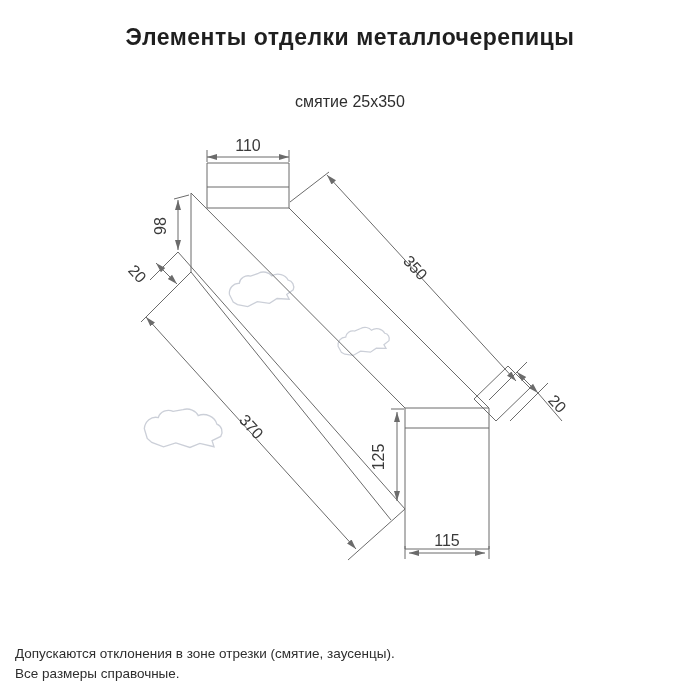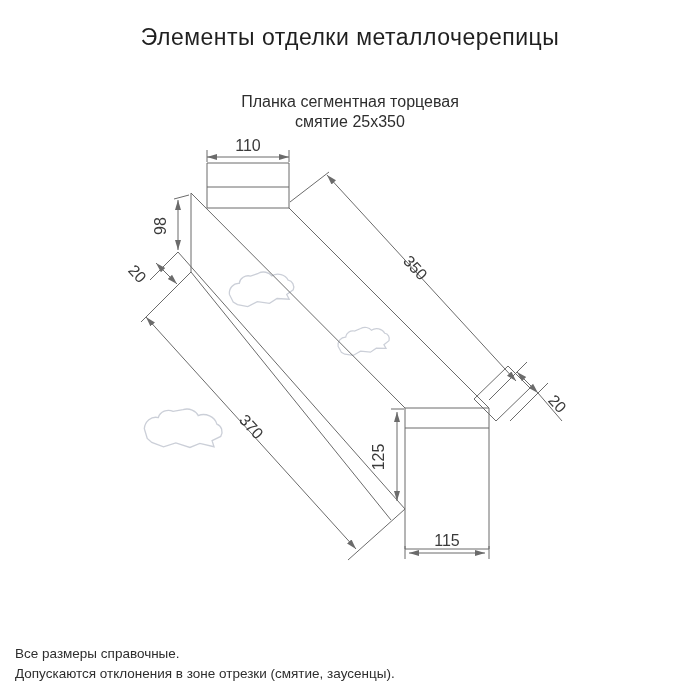--- a/index.html
+++ b/index.html
@@ -1,37 +1,36 @@
 <!DOCTYPE html>
 <html><head>
 <meta charset="utf-8">
 <style>
   html,body{margin:0;padding:0;background:#ffffff;width:700px;height:700px;overflow:hidden;
             font-family:"Liberation Sans", sans-serif;}
   .stage{position:relative;width:700px;height:700px;background:#fff;}
   .page-title{position:absolute;left:0;top:24px;width:700px;text-align:center;
-              font-size:23px;font-weight:normal;color:#1f1f1f;letter-spacing:0.5px;}
+              font-size:23px;font-weight:bold;color:#1f1f1f;letter-spacing:0.5px;}
   .subtitle{position:absolute;left:0;top:92px;width:700px;text-align:center;
             font-size:16px;color:#2e2e2e;line-height:20px;}
   .footer{position:absolute;left:15px;top:644px;font-size:13.5px;color:#2e2e2e;line-height:20px;}
   svg{position:absolute;left:0;top:0;}
   .dline{stroke:#6b6b6b;stroke-width:1;fill:none;}
   .dimtext{font-size:16px;fill:#3a3a3a;}
   .wmtext{font-size:22px;letter-spacing:3px;fill:none;}
   .wm{opacity:0.95;}
 </style>
 </head>
 <body>
 
 <div class="stage">
 
   <div class="page-title">Элементы отделки металлочерепицы</div>
 
   <div class="subtitle">
-    <div>Планка сегментная торцевая</div>
     <div>смятие 25х350</div>
   </div>
 
   <svg width="700" height="700" viewBox="0 0 700 700">
     <defs>
       <marker id="arr" markerWidth="11" markerHeight="8" refX="10" refY="4" orient="auto-start-reverse" markerUnits="userSpaceOnUse">
         <path d="M0,1 L10,4 L0,7 Z" fill="#6b6b6b"></path>
       </marker>
       <path id="cloud" d="M-30,10 L-33,2 C-33,-4 -28,-9 -22,-8 C-21,-13 -15,-16 -10,-14
                           L-2,-16 C3,-18 9,-16 11,-12 C17,-15 25,-12 27,-6
@@ -120,17 +119,17 @@
         <path class="dline" d="M405,546 V559"></path>
         <path class="dline" d="M489,546 V559"></path>
         <path class="dline" d="M409,553 H485" marker-start="url(#arr)" marker-end="url(#arr)"></path>
         <text class="dimtext" x="447" y="546" text-anchor="middle">115</text>
       </g>
 
     </g>
   </svg>
 
   <div class="footer">
+    <div>Допускаются отклонения в зоне отрезки (смятие, заусенцы).</div>
     <div>Все размеры справочные.</div>
-    <div>Допускаются отклонения в зоне отрезки (смятие, заусенцы).</div>
   </div>
 
 </div>
 
 </body></html>

